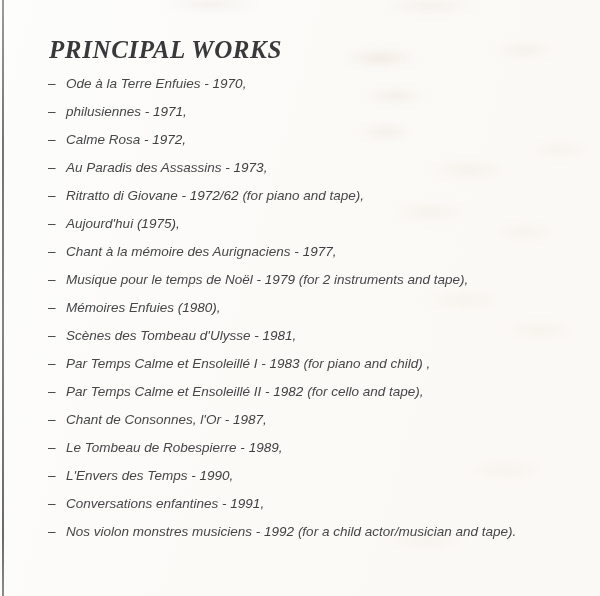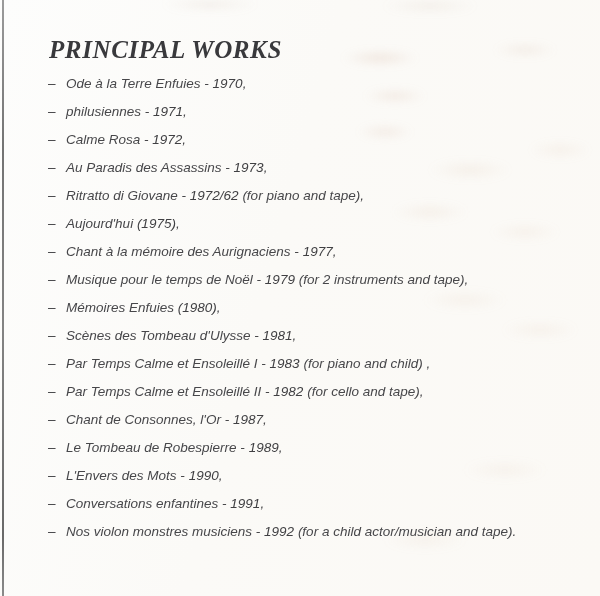--- a/index.html
+++ b/index.html
@@ -154,21 +154,21 @@
         <span class="txt"><span>Chant de Consonnes, l'Or - </span><b>1987</b><span>,</span></span>
       </li>
 
       <li>
         <span class="dash">–</span>
         <span class="txt"><span>Le Tombeau de Robespierre - </span><b>1989</b><span>,</span></span>
       </li>
 
       <li>
         <span class="dash">–</span>
-        <span class="txt"><span>L'Envers des Mots - </span><b>1990</b><span>,</span></span>
+        <span class="txt"><span>L'Envers des Temps - </span><b>1990</b><span>,</span></span>
       </li>
 
       <li>
         <span class="dash">–</span>
         <span class="txt"><span>Conversations enfantines - </span><b>1991</b><span>,</span></span>
       </li>
 
       <li>
         <span class="dash">–</span>
         <span class="txt"><span>Nos violon monstres musiciens - </span><b>1992</b><span> (for a child actor/musician and tape).</span></span>

